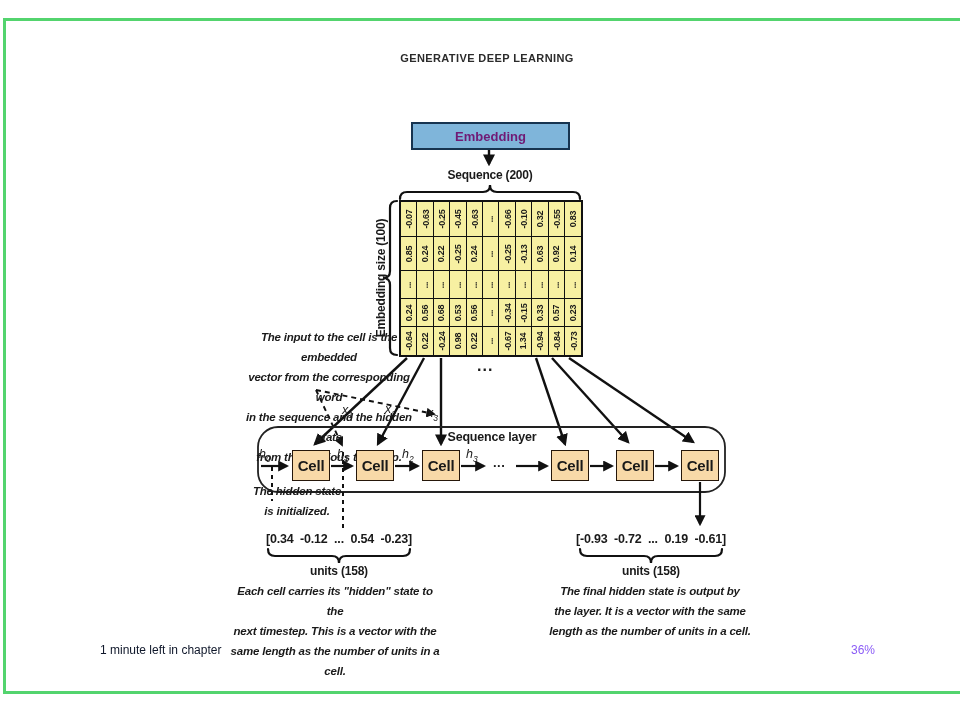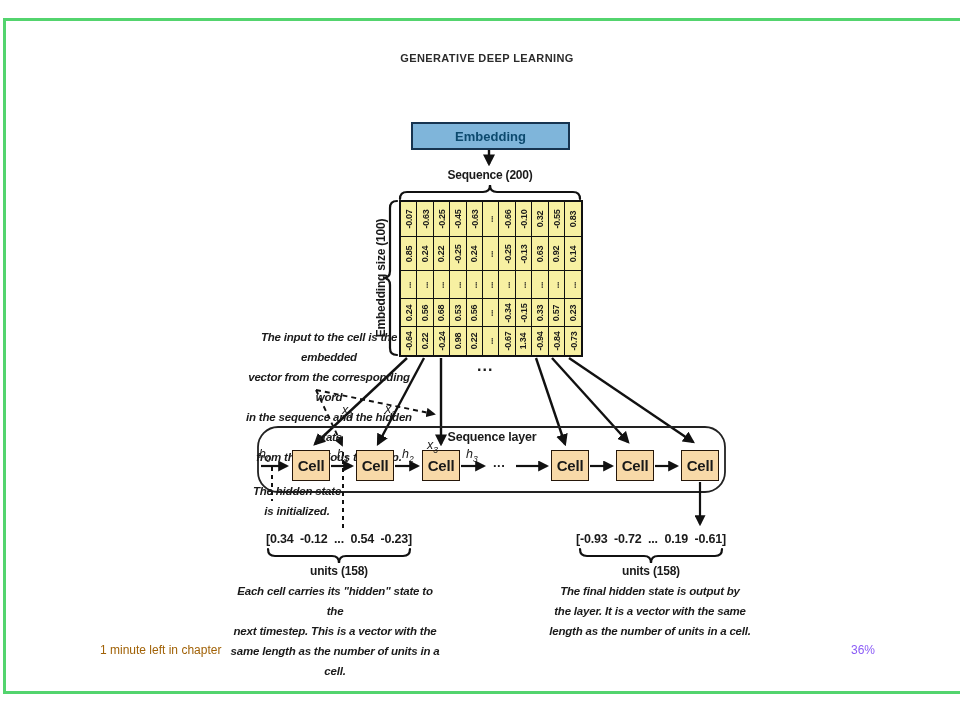--- a/index.html
+++ b/index.html
@@ -5,21 +5,21 @@
   html,body{margin:0;padding:0;background:#fff;}
   .screen{position:relative;width:960px;height:720px;background:#ffffff;overflow:hidden;
           font-family:Liberation Sans, sans-serif;color:#1a1a1a;}
   .green-frame{position:absolute;left:3px;top:18px;width:980px;height:676px;
                border:3px solid #53d46e;box-sizing:border-box;}
   .running-header{position:absolute;left:7px;top:52px;width:960px;text-align:center;
                   font-size:11px;letter-spacing:0.4px;color:#2b2b2b;font-weight:bold;}
   .overlay{position:absolute;left:0;top:0;width:960px;height:720px;pointer-events:none;}
   .embedding-box{position:absolute;left:411px;top:122px;width:155px;height:24px;
                  background:#7fb5da;border:2px solid #173450;display:flex;align-items:center;
-                 justify-content:center;font-weight:bold;font-size:13px;color:#0c4a6e;}
+                 justify-content:center;font-weight:bold;font-size:13px;color:#701a75;}
   .seq-label{position:absolute;left:410px;top:168px;width:160px;text-align:center;
              font-weight:bold;font-size:12px;letter-spacing:-0.2px;}
   .emb-size-label{position:absolute;left:316px;top:271px;width:130px;text-align:center;
                   font-weight:bold;font-size:12px;letter-spacing:-0.2px;transform:rotate(-90deg);}
   .matrix{position:absolute;left:399px;top:200px;display:grid;
           grid-template-columns:repeat(11,16.4px);border:2px solid #111;background:#111;}
   .mcell{display:flex;align-items:center;justify-content:center;background:#f7f0a2;
          border-right:1.8px solid #111;border-bottom:1.8px solid #111;overflow:hidden;}
   .mcell.lastcol{border-right:none;}
   .mcell.lastrow{border-bottom:none;}
@@ -43,21 +43,21 @@
   .rnn-ellipsis{position:absolute;left:493px;top:455px;font-weight:bold;font-size:13px;
                 letter-spacing:0.5px;}
   .vector{position:absolute;font-weight:bold;font-size:12.5px;white-space:pre;
           letter-spacing:-0.2px;transform:translateX(-50%);}
   .vector-left{left:339px;top:532px;}
   .vector-right{left:651px;top:532px;}
   .units{position:absolute;font-weight:bold;font-size:12px;transform:translateX(-50%);
          letter-spacing:-0.2px;}
   .units-left{left:339px;top:564px;}
   .units-right{left:651px;top:564px;}
-  .footer-left{position:absolute;left:100px;top:643px;font-size:12px;color:#a16207;}
+  .footer-left{position:absolute;left:100px;top:643px;font-size:12px;color:#0f172a;}
   .footer-right{position:absolute;left:851px;top:643px;font-size:12px;color:#8b5cf6;}
 </style>
 </head>
 <body>
 
 <div class="screen">
   <div class="green-frame"></div>
 
   <div class="running-header">GENERATIVE DEEP LEARNING</div>
 
@@ -321,14 +321,14 @@
     <div class="cellbox" style="left: 422px; top: 450px; background: rgb(248, 217, 168);">Cell</div>
     <div class="cellbox" style="left: 551px; top: 450px; background: rgb(248, 217, 168);">Cell</div>
     <div class="cellbox" style="left: 616px; top: 450px; background: rgb(248, 217, 168);">Cell</div>
     <div class="cellbox" style="left: 681px; top: 450px; background: rgb(248, 217, 168);">Cell</div>
     <span class="subvar" style="left: 259px; top: 447px;">h<sub>0</sub></span>
     <span class="subvar" style="left: 337px; top: 447px;">h<sub>1</sub></span>
     <span class="subvar" style="left: 402px; top: 447px;">h<sub>2</sub></span>
     <span class="subvar" style="left: 466px; top: 447px;">h<sub>3</sub></span>
     <span class="subvar" style="left: 342px; top: 403px;">x<sub>1</sub></span>
     <span class="subvar" style="left: 385px; top: 402px;">x<sub>2</sub></span>
-    <span class="subvar" style="left: 427px; top: 406px; margin-top: 32px;">x<sub>3</sub></span>
+    <span class="subvar" style="left: 427px; top: 406px;">x<sub>3</sub></span>
   </div>
 
 </body></html>

